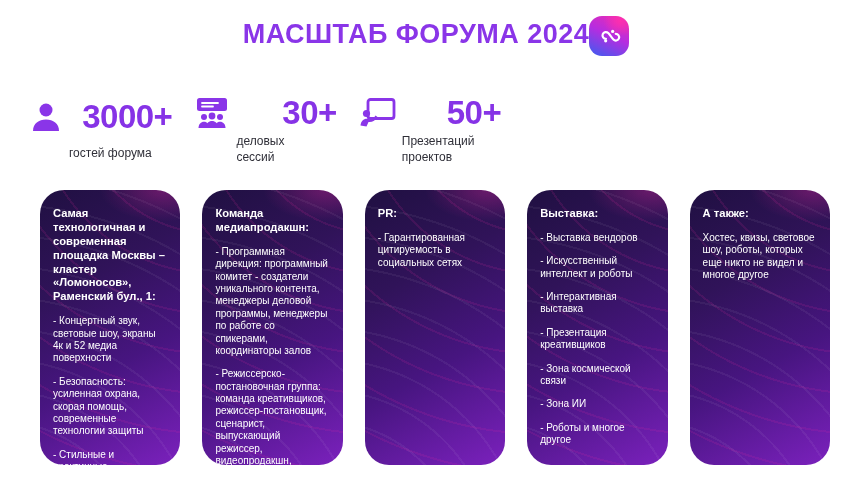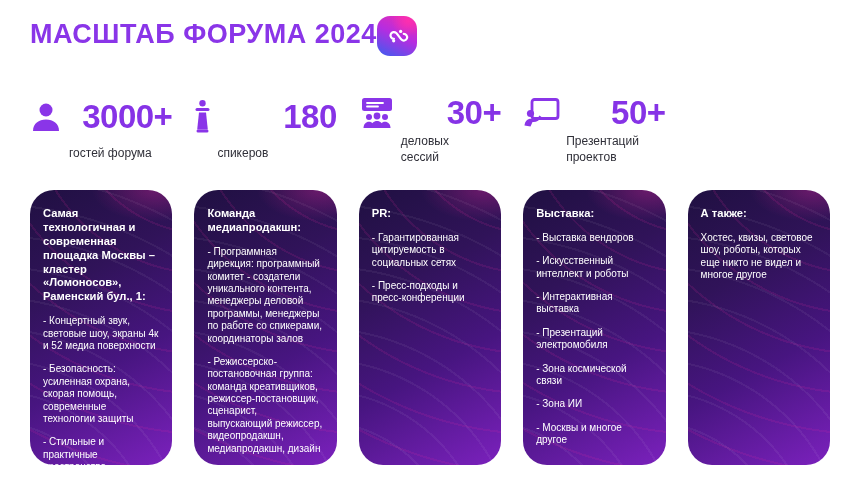--- a/index.html
+++ b/index.html
@@ -3,21 +3,21 @@
 <meta charset="utf-8">
 <style>
   * { margin:0; padding:0; box-sizing:border-box; }
   html,body { background:#ffffff; }
   body { font-family:"Liberation Sans","DejaVu Sans",sans-serif; }
   .page {
     position:relative; width:860px; height:483px; background:#ffffff;
     overflow:hidden;
   }
   
-  .header { position:absolute; top:20px; left:30px; right:18px; display:flex; justify-content:flex-start; align-items:flex-start; }
+  .header { position:absolute; top:20px; left:30px; right:18px; display:flex; justify-content:center; align-items:flex-start; }
   .page-title {
     color:#8a35e8; font-size:27px; font-weight:800; letter-spacing:.5px;
     line-height:1.1; white-space:nowrap;
   }
   .logo {
     width:40px; height:40px; border-radius:13px; margin-top:-4px;
     background:
       radial-gradient(60% 55% at 78% 12%, rgba(255,47,174,.95) 0%, rgba(255,47,174,0) 70%),
       linear-gradient(205deg, #f12cad 0%, #b52de0 48%, #3b5df0 100%);
     display:flex; align-items:center; justify-content:center;
@@ -37,21 +37,21 @@
   .stat-value {
     grid-area:value; color:#8633e6; font-size:33px; font-weight:800;
     letter-spacing:-0.5px; line-height:1; white-space:nowrap;text-align:right;
   }
   .stat-label {
     grid-area:label; color:#2f2f38; font-size:12px; line-height:1.3;
     margin-top:5px; white-space:pre-line;
   }
   
   .cards-row {
-    position:absolute; left:30px; right:30px; top:190px; height:275px;
+    position:absolute; left:40px; right:30px; top:190px; height:275px;
     display:grid; grid-template-columns:repeat(5,1fr); column-gap:22px;
   }
   .card {
     border-radius:24px; overflow:hidden; padding:17px 13px 14px 13px;
     color:#ffffff; position:relative;
     background:
       radial-gradient(90px 45px at 88% 0%, rgba(255,45,170,.30), transparent 70%),
       repeating-radial-gradient(circle at -30% 135%, transparent 0 15px, rgba(255,255,255,.05) 15px 17px, transparent 17px 31px),
       repeating-radial-gradient(circle at 125% -35%, transparent 0 19px, rgba(240,40,160,.12) 19px 21px, transparent 21px 40px),
       linear-gradient(152deg, #201042 0%, #301359 32%, #471580 62%, #7b21bd 100%);
@@ -85,34 +85,20 @@
             <g fill="#8a35e8">
        <circle cx="16" cy="8" r="6.5"></circle>
        <path d="M3 29 c0-7.5 5.8-11.5 13-11.5 s13 4 13 11.5 z"></path>
             </g>
           </svg>
         </span>
     <span class="stat-value">3000+</span>
     <span class="stat-label">гостей форума</span>
   </div>
 
-  <div class="stat">
-    <span class="stat-icon">
-          <svg width="17" height="33" viewBox="0 0 17 33">
-            <g fill="#8a35e8">
-       <circle cx="8.5" cy="3.2" r="3.2"></circle>
-       <rect x="1.5" y="8" width="14" height="3" rx="1.5"></rect>
-       <path d="M5 12.5 h7 l1.8 17 h-10.6 z"></path>
-       <rect x="2.5" y="29.5" width="12" height="3" rx="1.5"></rect>
-            </g>
-          </svg>
-        </span>
-    <span class="stat-value">180</span>
-    <span class="stat-label">спикеров</span>
-  </div>
 
 
   <div class="stat">
     <span class="stat-icon">
           <svg width="36" height="31" viewBox="0 0 36 31">
             <g fill="#8a35e8">
        <rect x="3" y="1" width="30" height="13" rx="2.5"></rect>
        <circle cx="10" cy="20" r="3"></circle>
        <circle cx="18" cy="19" r="3.4"></circle>
        <circle cx="26" cy="20" r="3"></circle>
@@ -162,34 +148,33 @@
     <div class="card-body">
           <p>- Программная дирекция: программный комитет - создатели уникального контента, менеджеры деловой программы, менеджеры по работе со спикерами, координаторы залов</p>
           <p>- Режиссерско-постановочная группа: команда креативщиков, режиссер-постановщик, сценарист, выпускающий режиссер, видеопродакшн, медиапродакшн, дизайн</p>
         </div>
   </section>
 
   <section class="card">
     <h3 class="card-title">PR:</h3>
     <div class="card-body">
           <p>- Гарантированная цитируемость в социальных сетях</p>
-          <p>- Пресс-подходы и пресс-конференции</p>
         </div>
   </section>
 
   <section class="card">
     <h3 class="card-title">Выставка:</h3>
     <div class="card-body">
           <p>- Выставка вендоров</p>
           <p>- Искусственный интеллект и роботы</p>
           <p>- Интерактивная выставка</p>
-          <p>- Презентаций электромобиля</p>
+          <p>- Презентация креативщиков</p>
           <p>- Зона космической связи</p>
           <p>- Зона ИИ</p>
-          <p>- Москвы и многое другое</p>
+          <p>- Роботы и многое другое</p>
         </div>
   </section>
 
   <section class="card">
     <h3 class="card-title">А также:</h3>
     <div class="card-body">
           <p>Хостес, квизы, световое шоу, роботы, которых еще никто не видел и многое другое</p>
         </div>
   </section>
 </div>

